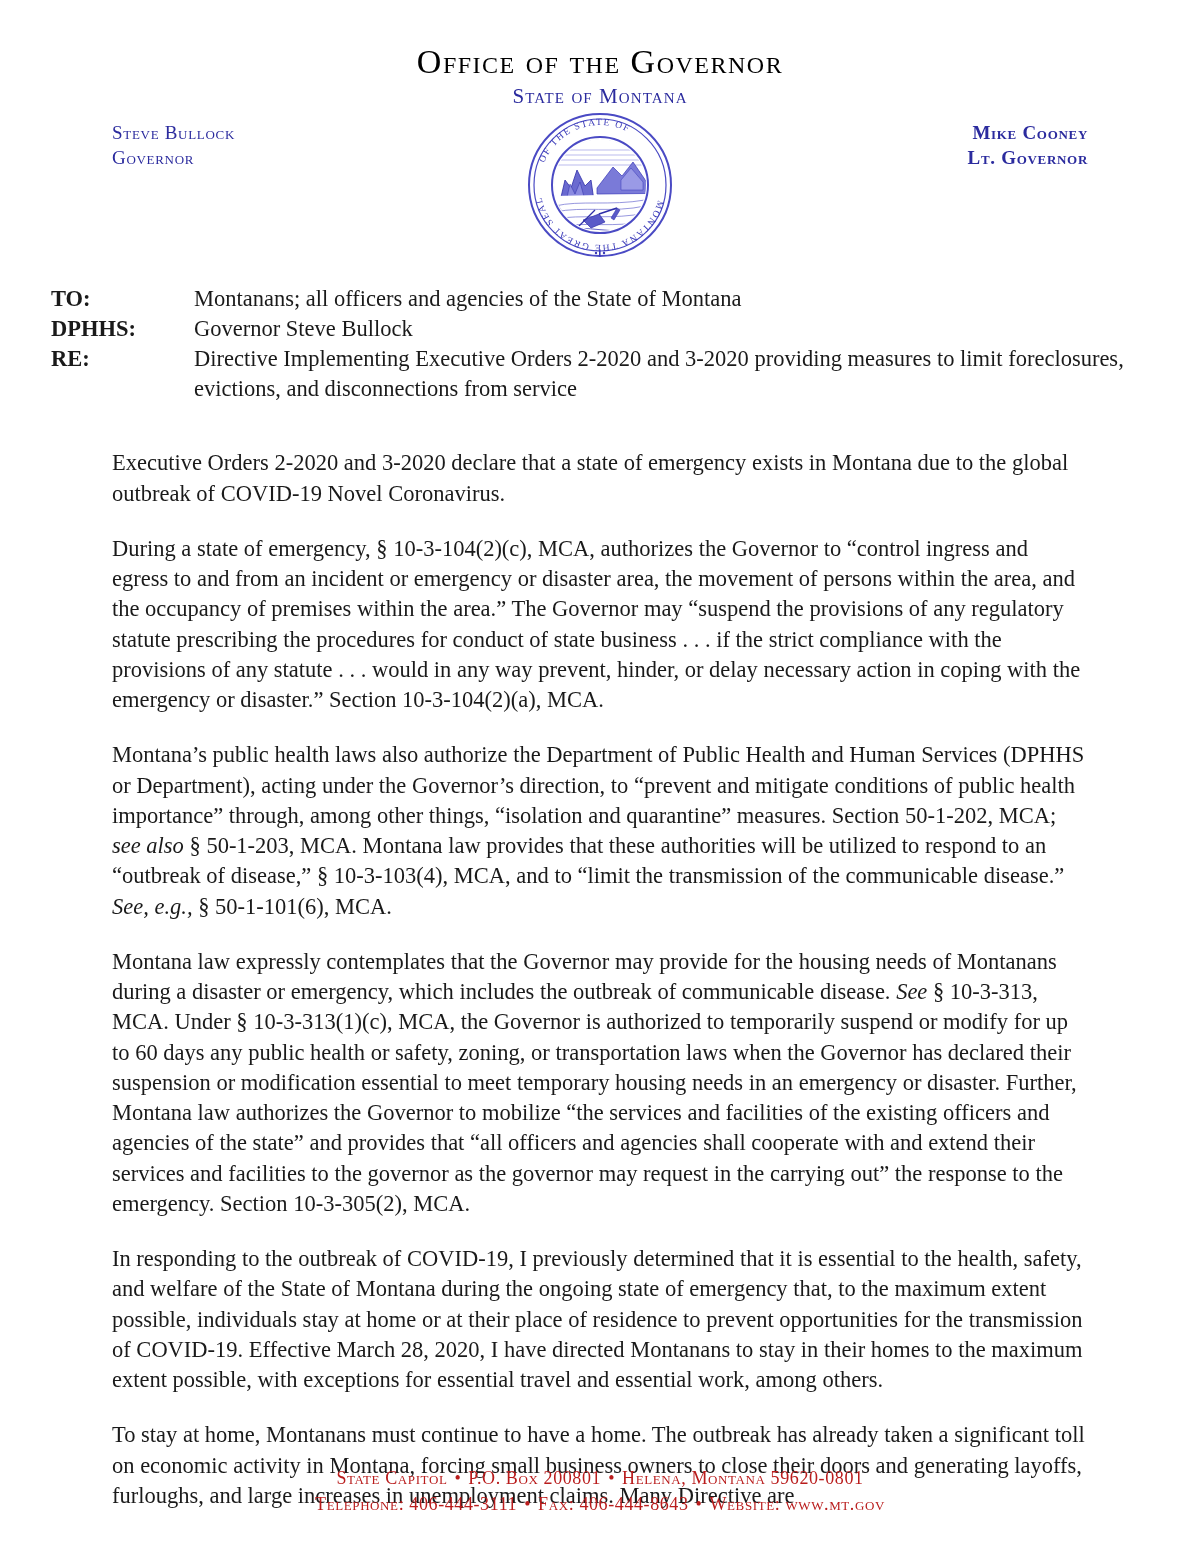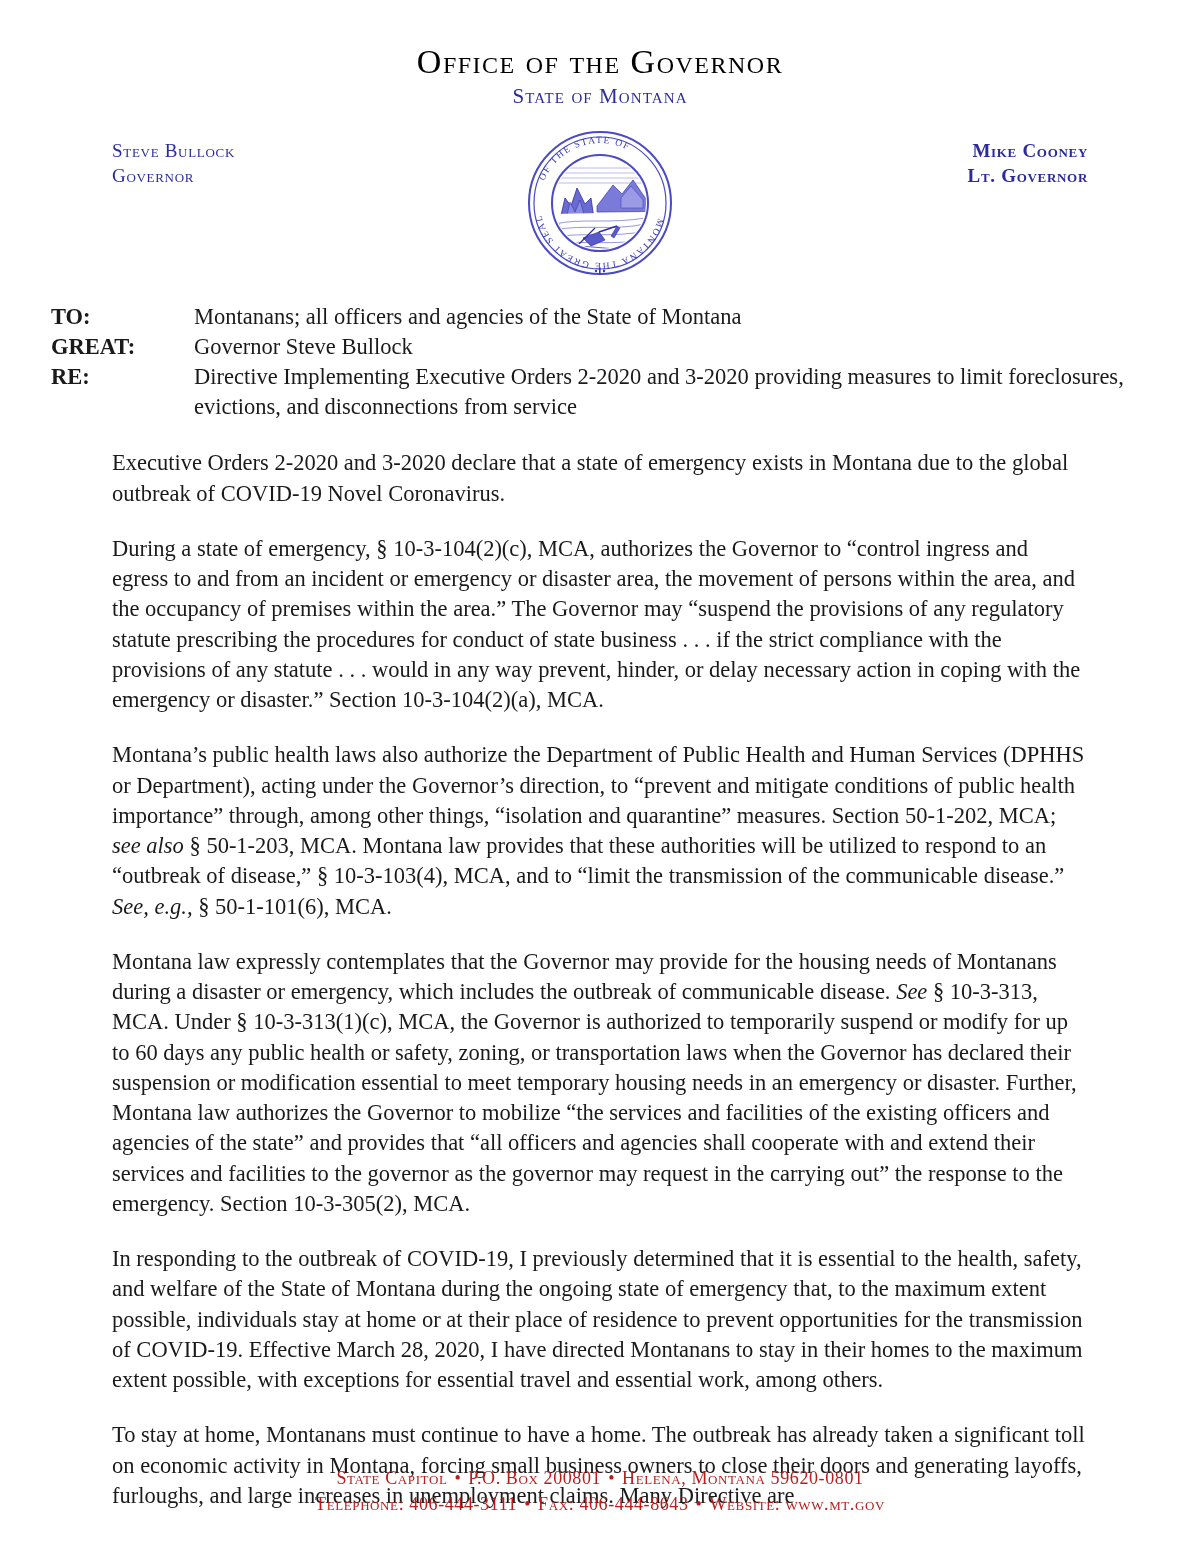--- a/index.html
+++ b/index.html
@@ -41,21 +41,21 @@
     font-variant: small-caps;
     letter-spacing: 1.1px;
     line-height: 1.1;
     margin-top: 4px;
     font-weight: 400;
   }
 
   .officers {
     position: relative;
     height: 150px;
-    margin-top: 30px;
+    margin-top: 12px;
   }
   .officer {
     position: absolute;
     top: 0;
     color: #2b2b9e;
     font-family: "Liberation Serif", "DejaVu Serif", serif;
     font-size: 19px;
     font-variant: small-caps;
     letter-spacing: 0.7px;
     line-height: 1.35;
@@ -91,21 +91,21 @@
     flex: 0 0 143px;
     font-weight: bold;
   }
   .memo-value {
     flex: 1 1 auto;
   }
 
   
   .body {
     padding: 0 112px;
-    margin-top: 26px;
+    margin-top: 44px;
   }
   .body p {
     font-size: 22.5px;
     line-height: 1.345;
     margin: 0 0 25px 0;
     text-align: left;
   }
   .body p:last-child { margin-bottom: 0; }
   .body i { font-style: italic; }
 
@@ -209,21 +209,21 @@
       <span class="role">Lt. Governor</span>
     </div>
   </div>
 
   <div class="memo">
     <div class="memo-row">
       <div class="memo-label">TO:</div>
       <div class="memo-value">Montanans; all officers and agencies of the State of Montana</div>
     </div>
     <div class="memo-row">
-      <div class="memo-label">GREAT:</div>
+      <div class="memo-label">DPHHS:</div>
       <div class="memo-value">Governor Steve Bullock</div>
     </div>
     <div class="memo-row">
       <div class="memo-label">RE:</div>
       <div class="memo-value">Directive Implementing Executive Orders 2-2020 and 3-2020 providing measures to limit foreclosures, evictions, and disconnections from service</div>
     </div>
   </div>
 
   <div class="body">
 

